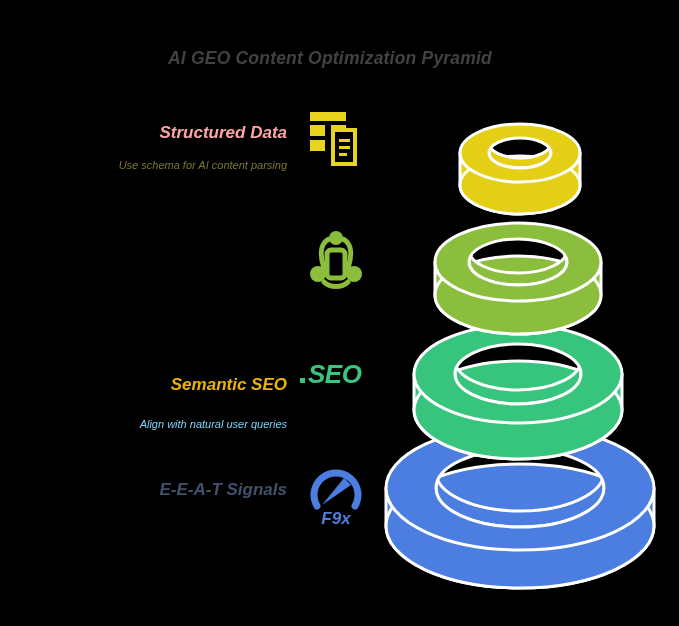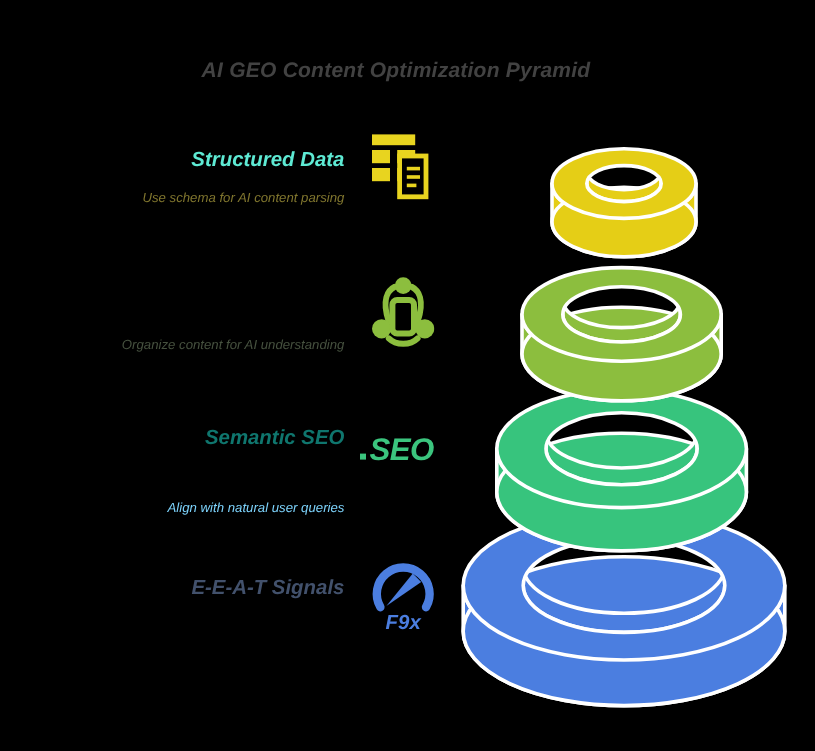--- a/index.html
+++ b/index.html
@@ -62,46 +62,45 @@
     </g>
 
     <g>
       <path d="M460 153 L460 185 A60 29 0 0 0 580 185 L580 153 A60 29 0 0 1 460 153 Z" stroke="#FFFFFF" stroke-width="3" stroke-linejoin="round" fill="#E5CE16"></path>
       <ellipse cx="520" cy="185" rx="60" ry="29" stroke="#FFFFFF" stroke-width="3" fill="#E5CE16"></ellipse>
       <path d="M489 143 A31 15 0 0 0 551 143 L551 153 A31 15 0 0 1 489 153 Z" stroke="#FFFFFF" stroke-width="3" stroke-linejoin="round" fill="#E5CE16"></path>
       <path d="M460 153 a60 29 0 1 0 120 0 a60 29 0 1 0 -120 0 Z M489 153 a31 15 0 1 0 62 0 a31 15 0 1 0 -62 0 Z" fill-rule="evenodd" stroke="#FFFFFF" stroke-width="3" fill="#E5CE16"></path>
     </g>
   </svg>
 
-  <div class="heading" style="top: 122px; color: #5eead4;">Structured Data</div>
+  <div class="heading" style="top: 122px; color: #fca5a5;">Structured Data</div>
   <div class="desc" style="top: 157px; color: rgb(128, 118, 46);">Use schema for AI content parsing</div>
   <svg class="icon" style="left:308px;top:108px" width="50" height="62" viewBox="0 0 50 62">
     <rect x="2" y="4" width="36" height="9" fill="#E8D41F"></rect>
     <rect x="2" y="17" width="15" height="11" fill="#E8D41F"></rect>
     <rect x="23" y="17" width="15" height="11" fill="#E8D41F"></rect>
     <rect x="2" y="32" width="15" height="11" fill="#E8D41F"></rect>
     <rect x="23" y="32" width="15" height="11" fill="#E8D41F"></rect>
     <rect x="25" y="22" width="22" height="34" fill="#000000" stroke-width="4" stroke="#E8D41F"></rect>
     <rect x="31" y="31" width="11" height="3" fill="#E8D41F"></rect>
     <rect x="31" y="38" width="11" height="3" fill="#E8D41F"></rect>
     <rect x="31" y="45" width="8" height="3" fill="#E8D41F"></rect>
   </svg>
 
-  <div class="desc" style="top: 280px; color: rgb(70, 81, 63);">Organize content for AI understanding</div>
   <svg class="icon" style="left:310px;top:230px" width="52" height="60" viewBox="0 0 52 60">
     <path d="M14 38 C8 20 13 12 19 9" fill="none" stroke-width="5" stroke-linecap="round" stroke="#8CBE3E"></path>
     <path d="M33 9 C39 12 44 20 38 38" fill="none" stroke-width="5" stroke-linecap="round" stroke="#8CBE3E"></path>
     <path d="M14 52 C20 58 32 58 38 52" fill="none" stroke-width="5" stroke-linecap="round" stroke="#8CBE3E"></path>
     <circle cx="26" cy="8" r="7" fill="#8CBE3E"></circle>
     <circle cx="8" cy="44" r="8" fill="#8CBE3E"></circle>
     <circle cx="44" cy="44" r="8" fill="#8CBE3E"></circle>
     <rect x="17" y="20" width="18" height="28" rx="4" fill="#000000" stroke-width="5" stroke="#8CBE3E"></rect>
   </svg>
 
-  <div class="heading" style="top: 354px; color: #0f766e;">Semantic SEO</div>
+  <div class="heading" style="top: 374px; color: #eab308;">Semantic SEO</div>
   <div class="desc" style="top: 416px; color: #7dd3fc;">Align with natural user queries</div>
   <div class="seo-icon">
     <span style="color: rgb(59, 197, 126);">SEO</span>
   </div>
 
   <div class="heading" style="top: 479px; color: rgb(66, 81, 108); padding-left: 24px;">E-E-A-T Signals</div>
   <svg class="icon" style="left:306px;top:462px" width="60" height="68" viewBox="0 0 60 68">
     <path d="M11 44 A22 22 0 1 1 49 44" fill="none" stroke-width="7" stroke-linecap="round" stroke="#4B7EE0"></path>
     <path d="M16 43 L38 16 L45 23 Z" fill="#4B7EE0"></path>
     <text x="30" y="62" text-anchor="middle" font-size="17" font-weight="bold" fill="#4B7EE0">F9x</text>

